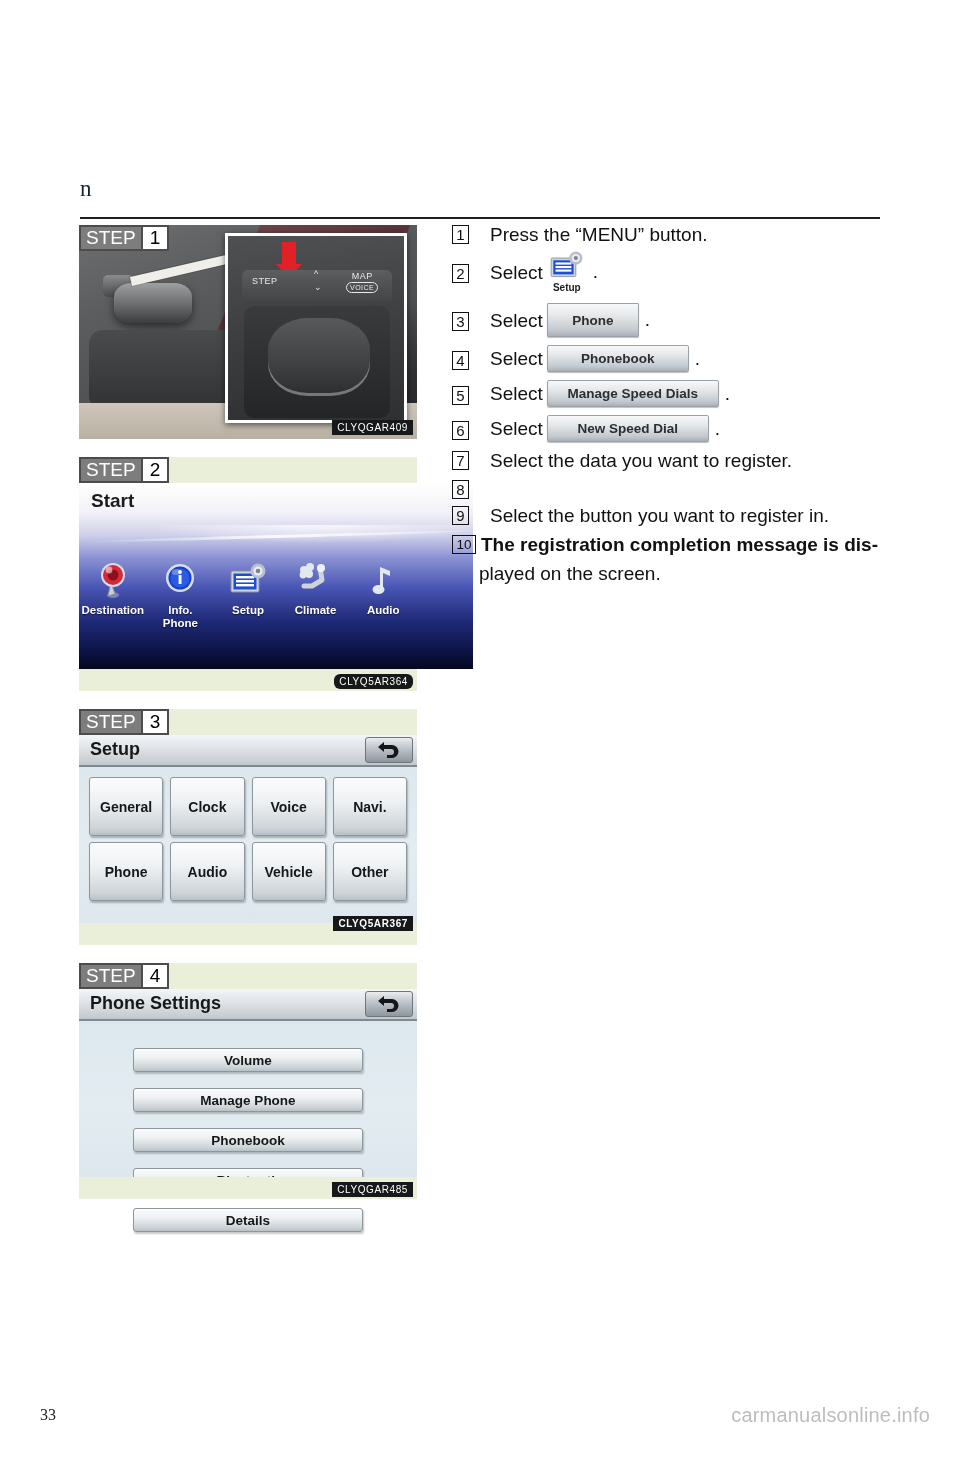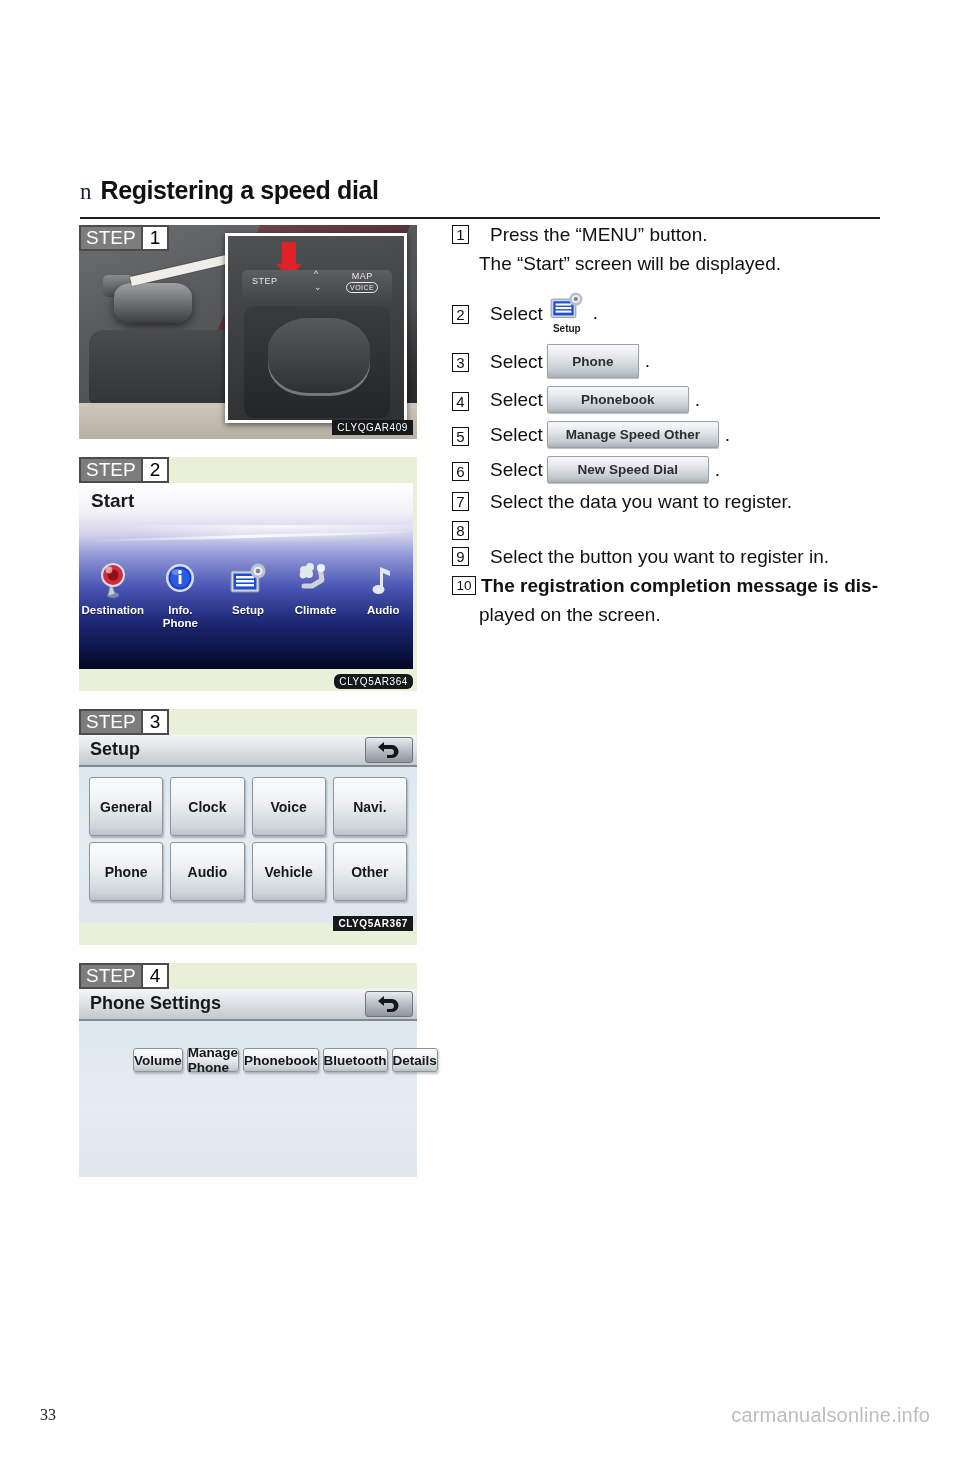--- a/index.html
+++ b/index.html
@@ -59,21 +59,21 @@
      box-shadow:inset 0 -3px 0 rgba(255,255,255,.35);}
   .menu-lbl{position:absolute;left:24px;top:40px;color:#e9e9e9;font-size:9px;letter-spacing:.5px;}
   .map-lbl{position:absolute;left:118px;top:36px;color:#e9e9e9;font-size:9px;letter-spacing:.5px;text-align:center;line-height:9px;}
   .map-lbl .oval{display:inline-block;border:1px solid #e9e9e9;border-radius:8px;padding:0 3px;font-size:7px;margin-top:1px;}
   .chev{position:absolute;color:#e1e1e1;font-size:9px;}
   .redarrow{position:absolute;left:48px;top:6px;width:26px;}
   .redarrow .shaft{width:14px;height:22px;background:#e02128;margin:0 auto;}
   .redarrow .head{width:0;height:0;border-left:13px solid transparent;border-right:13px solid transparent;border-top:14px solid #e02128;}
   .caption{position:absolute;right:4px;bottom:4px;background:#17181a;color:#ffffff;font-size:10px;
      letter-spacing:.6px;padding:2px 5px;font-family:"Liberation Sans",sans-serif;}
-  .nav-inner{position:relative;width:334px;height:186px;overflow:hidden;}
+  .nav-inner{position:relative;width:394px;height:186px;overflow:hidden;}
   .navcap-bar{height:22px;background:#e9efd9;position:relative;}
 
   
   .start-bg{position:absolute;inset:0;background:
       linear-gradient(180deg,#ffffff 0%,#f2f0f8 16%,#cfd0ea 28%,#8c93d4 40%,#4a56b4 56%,#1f2a78 74%,#0b1140 92%,#05071f 100%);}
   .start-wave{position:absolute;left:0;top:42px;width:100%;height:36px;
      background:radial-gradient(ellipse 240px 26px at 60% 0%, rgba(255,255,255,.75), rgba(255,255,255,0) 70%);}
   .start-wave2{position:absolute;left:0;top:52px;width:100%;height:3px;
      background:linear-gradient(90deg,rgba(255,255,255,0),rgba(255,255,255,.85),rgba(255,255,255,.2));
      border-radius:50%;transform:rotate(-1.6deg);}
@@ -93,21 +93,21 @@
      background:linear-gradient(180deg,#e9ecef 0%,#b7bec4 50%,#8f979e 100%);
      border:1px solid #6d767c;display:flex;align-items:center;justify-content:center;}
   .ns-back svg{display:block;}
   .ns-body{position:relative;background:linear-gradient(180deg,#dde8ee 0%,#e3ecf1 55%,#dde7ed 100%);
      height:156px;padding:10px 10px 0 10px;box-sizing:border-box;}
   .grid-btns{display:grid;grid-template-columns:repeat(4,1fr);gap:6px 7px;}
   .gbtn{height:57px;border-radius:3px;display:flex;align-items:center;justify-content:center;
      background:linear-gradient(180deg,#fbfcfd 0%,#eef1f3 42%,#cdd4d8 88%,#b9c1c6 100%);
      border:1px solid #8d969c;box-shadow:1px 2px 2px rgba(0,0,0,.25);
      font-size:14px;font-weight:bold;color:#15181a;}
-  .list-btns{display:flex;flex-direction:row;gap:4px;padding:17px 44px;}
+  .list-btns{display:flex;flex-direction:column;gap:16px;padding:17px 44px;}
   .lbtn{height:22px;border-radius:3px;display:flex;align-items:center;justify-content:center;
      background:linear-gradient(180deg,#fafbfc 0%,#eef1f3 40%,#ccd3d7 85%,#b8c0c5 100%);
      border:1px solid #8d969c;box-shadow:1px 2px 2px rgba(0,0,0,.22);
      font-size:13.5px;font-weight:bold;color:#15181a;}
 
   
   .rightcol{position:absolute;left:452px;top:222px;width:470px;}
   .step-line{display:flex;align-items:flex-start;margin-bottom:4px;}
   .num-box{flex:0 0 auto;display:inline-flex;align-items:center;justify-content:center;
      min-width:17px;height:19px;border:1.6px solid #111;font-size:15px;line-height:17px;color:#111;
@@ -136,21 +136,20 @@
      font-family:"Liberation Sans",sans-serif;letter-spacing:.2px;margin-left:40px;}
 </style>
 </head>
 <body>
 
 <div class="page">
 
   <div class="hdr">
     <div class="hdr-row">
       <span class="hdr-bullet">n</span>
-      <span class="hdr-title">Registering a speed dial</span>
     </div>
     <div class="hdr-rule"></div>
   </div>
 
   <div class="leftcol">
 
     <div class="panel photo-panel">
       <div class="photo-bg"></div>
       <div class="photo-wood"></div>
       <div class="photo-knob2"></div>
@@ -317,35 +316,37 @@
         <div class="ns-body">
           <div class="list-btns" id="phone-list">
               <div class="lbtn">Volume</div>
               <div class="lbtn">Manage Phone</div>
               <div class="lbtn">Phonebook</div>
               <div class="lbtn">Bluetooth</div>
               <div class="lbtn">Details</div>
             </div>
         </div>
       </div>
+      <div class="navcap-bar">
+        <div class="caption" style="bottom:2px;">CLYQGAR485</div>
+      </div>
       <div class="step-badge">
         <span class="sb-word">STEP</span>
         <span class="sb-num">4</span>
       </div>
     </div>
 
   </div>
 
   <div class="rightcol">
 
     <div class="step-line">
       <span class="num-box">1</span>
       <span class="step-txt">Press the “MENU” button.</span>
     </div>
-    <div class="sub-txt" style="margin-bottom:16px;">The “Start” screen will be displayed.</div>
 
     <div class="inline-row" style="margin-bottom:10px;">
       <span class="num-box">2</span>
       <span class="step-txt">Select</span>
       <span class="setup-icon-wrap">
         <svg width="36" height="30" viewBox="0 0 40 34">
           <rect x="2" y="8" width="28" height="21" rx="1.5" fill="#cfd4dc" stroke="#8a8f9c"></rect>
           <rect x="4.5" y="10.5" width="23" height="16" fill="#1c4fd6"></rect>
           <rect x="7" y="13" width="18" height="2.4" fill="#ffffff"></rect>
           <rect x="7" y="17" width="18" height="2.4" fill="#ffffff"></rect>
@@ -369,21 +370,21 @@
     <div class="inline-row" style="margin-bottom:8px;">
       <span class="num-box">4</span>
       <span class="step-txt">Select</span>
       <span class="ui-btn" style="min-width:120px;">Phonebook</span>
       <span class="dot">.</span>
     </div>
 
     <div class="inline-row" style="margin-bottom:8px;">
       <span class="num-box">5</span>
       <span class="step-txt">Select</span>
-      <span class="ui-btn" style="min-width:150px;">Manage Speed Other</span>
+      <span class="ui-btn" style="min-width:150px;">Manage Speed Dials</span>
       <span class="dot">.</span>
     </div>
 
     <div class="inline-row" style="margin-bottom:6px;">
       <span class="num-box">6</span>
       <span class="step-txt">Select</span>
       <span class="ui-btn" style="min-width:140px;">New Speed Dial</span>
       <span class="dot">.</span>
     </div>
 

